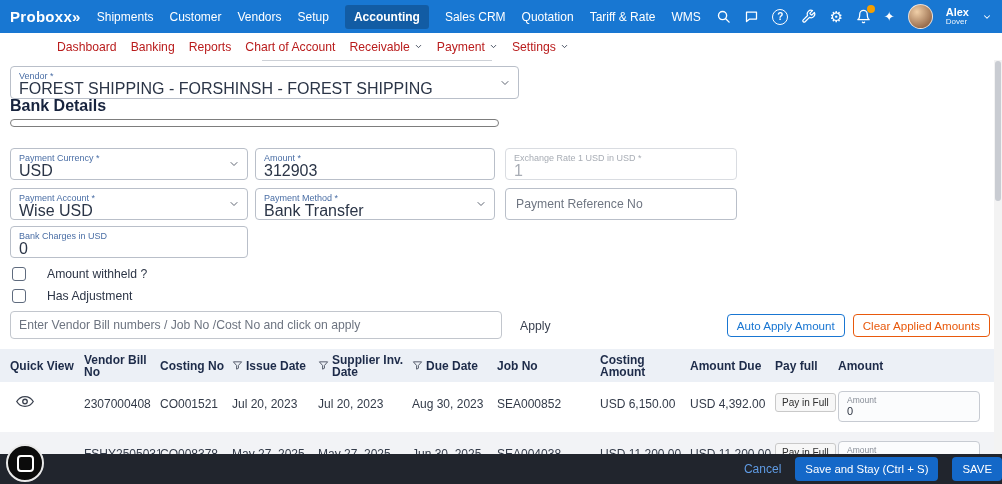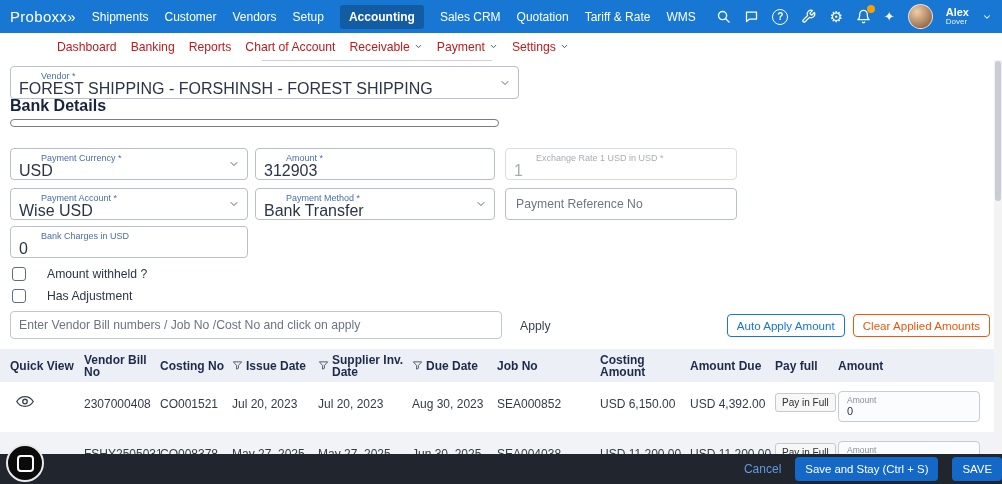--- a/index.html
+++ b/index.html
@@ -1,21 +1,21 @@
 <!DOCTYPE html>
 <html><head>
 <meta charset="utf-8">
 <style>
   html,body{margin:0;padding:0;}
   body{width:1002px;height:484px;overflow:hidden;font-family:"Liberation Sans",sans-serif;background:#fff;}
   .app{position:relative;width:1002px;height:484px;background:#fff;overflow:hidden;}
 
   
   .topnav{position:absolute;left:0;top:0;width:1002px;height:33px;background:#1877d2;display:flex;align-items:center;color:#fff;z-index:10;}
-  .brand{font-size:15px;font-weight:400;padding:0 16px 0 10px;letter-spacing:.3px;white-space:nowrap;cursor:pointer;}
+  .brand{font-size:15px;font-weight:700;padding:0 16px 0 10px;letter-spacing:.3px;white-space:nowrap;cursor:pointer;}
   .tn-items{display:flex;align-items:center;gap:16px;font-size:12px;}
   .tn{cursor:pointer;white-space:nowrap;}
   .tn.active{background:rgba(0,0,0,.22);padding:5px 9px;border-radius:3px;font-weight:700;}
   .tn-right{margin-left:auto;display:flex;align-items:center;gap:13px;padding-right:10px;}
   .icon-btn{display:flex;align-items:center;justify-content:center;cursor:pointer;line-height:0;}
   .uglyph{font-size:15px;line-height:15px;color:#fff;}
   .q-circle{width:14px;height:14px;border:1.6px solid #fff;border-radius:50%;display:flex;align-items:center;justify-content:center;font-size:10px;font-weight:700;color:#fff;}
   .bell-wrap{position:relative;}
   .badge{position:absolute;top:-4px;right:-4px;width:8px;height:8px;border-radius:50%;background:#f59f00;}
   .avatar{width:23px;height:23px;border-radius:50%;background:radial-gradient(circle at 35% 30%,#f0cfa8,#7a4b2e);border:1px solid rgba(255,255,255,.75);cursor:pointer;}
@@ -24,21 +24,21 @@
   .user-last{font-size:8px;opacity:.92;display:block;}
 
   
   .subnav{position:absolute;left:0;top:33px;width:1002px;height:27px;background:#fff;display:flex;align-items:center;gap:14px;padding-left:57px;font-size:12.2px;color:#b91c1c;box-sizing:border-box;z-index:9;}
   .sn{display:flex;align-items:center;gap:4px;cursor:pointer;white-space:nowrap;}
 
   .stub-line{position:absolute;left:262px;top:60px;width:230px;height:1px;background:#cdd1d7;}
 
   
   .field{position:absolute;border:1px solid #b9bfc9;border-radius:4px;background:#fff;box-sizing:border-box;padding:4px 8px 0 8px;cursor:pointer;}
-  .flabel{display:block;font-size:9px;color:#4a6ea5;line-height:10px;white-space:nowrap;overflow:hidden;margin-left:22px;}
+  .flabel{display:block;font-size:9px;color:#4a6ea5;line-height:10px;white-space:nowrap;overflow:hidden;}
   .fvalue{display:block;font-size:16px;color:#2b3547;line-height:15px;white-space:nowrap;overflow:hidden;}
   .field .chev{position:absolute;right:7px;top:50%;transform:translateY(-50%);line-height:0;}
   .field.disabled{border-color:#d9dce1;}
   .field.disabled .flabel,.field.disabled .fvalue{color:#a8adb5;}
   .field.center{display:flex;align-items:center;padding-top:0;}
   .ph{font-size:12.2px;color:#6f7682;white-space:nowrap;overflow:hidden;}
 
   .f-vendor{left:10px;top:66px;width:509px;height:33px;}
   .title-bank{position:absolute;left:10px;top:97px;font-size:16px;font-weight:700;color:#17233d;}
   .pill{position:absolute;left:10px;top:119px;width:487px;height:6px;border:1px solid #7d7d7d;border-radius:4px;}

